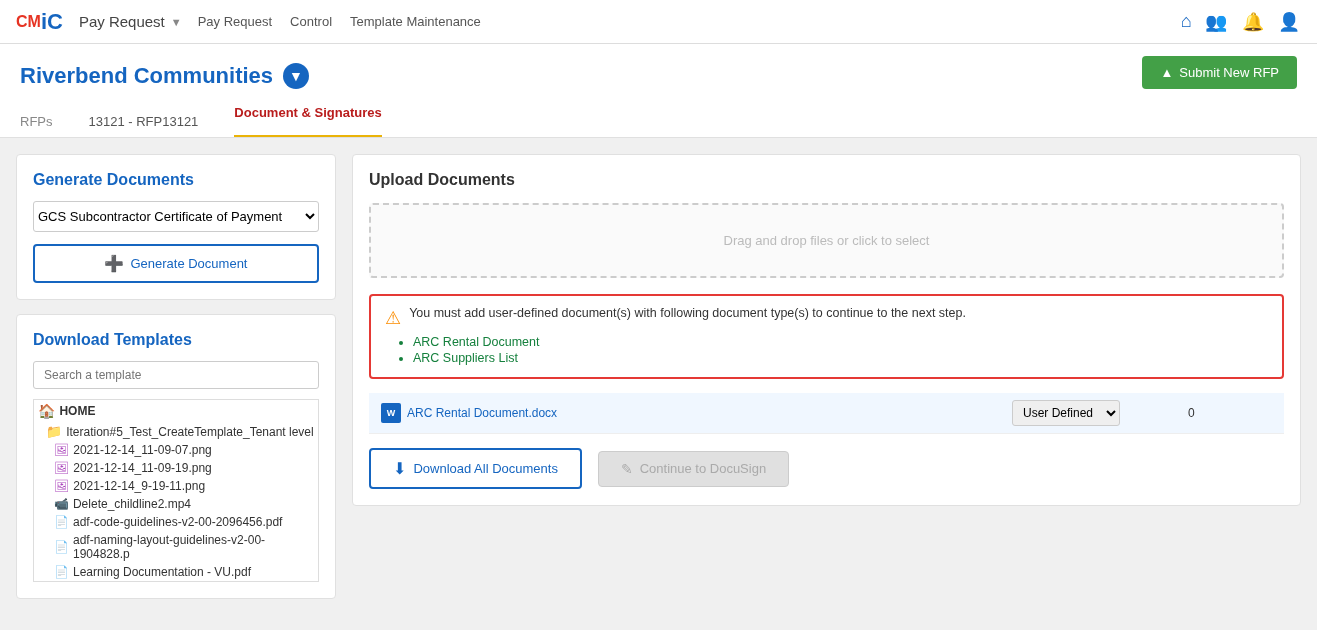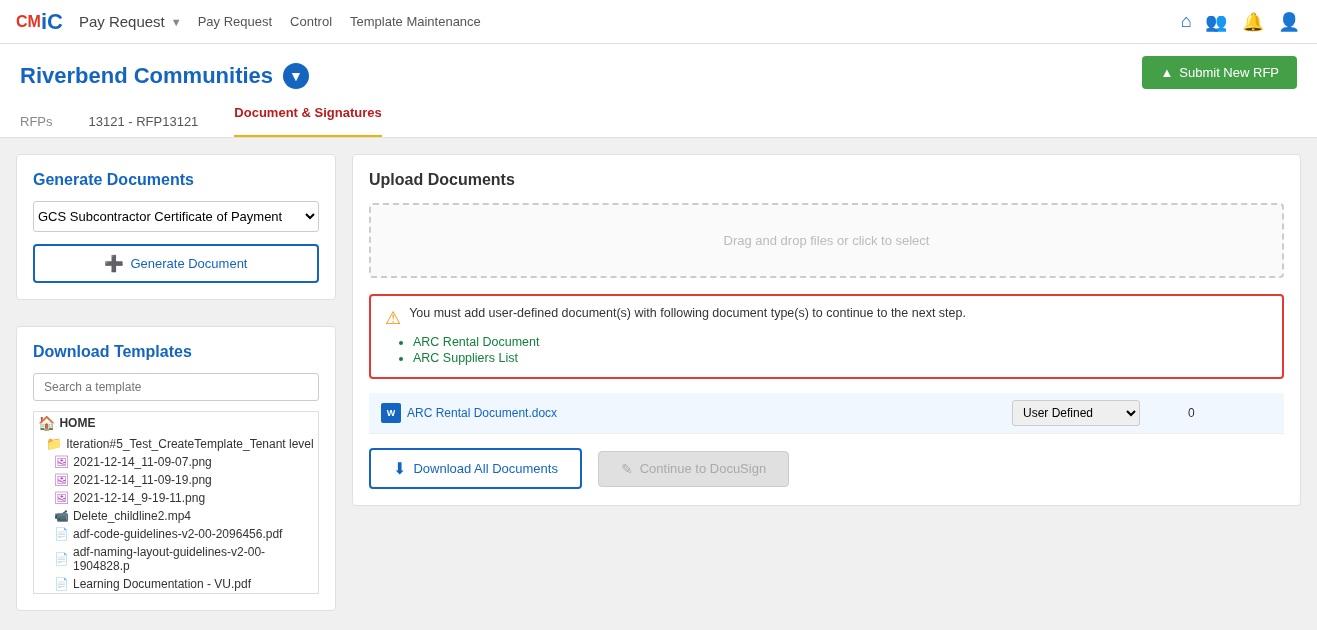--- a/index.html
+++ b/index.html
@@ -42,21 +42,21 @@
       display: flex; align-items: center; gap: 6px; margin-bottom: 6px;
     }
 
     
     .main-content {
       display: flex; gap: 0; padding: 16px; background: #f0f0f0; min-height: calc(630px - 130px);
     }
 
     
     .left-panel {
-      width: 320px; min-width: 280px; display: flex; flex-direction: column; gap: 26px; margin-right: 16px;
+      width: 320px; min-width: 280px; display: flex; flex-direction: column; gap: 14px; margin-right: 16px;
     }
 
     .panel-card {
       background: #fff; border: 1px solid #e0e0e0; border-radius: 4px; padding: 16px;
     }
 
     .panel-title { font-size: 16px; color: #1565c0; font-weight: 600; margin-bottom: 12px; }
 
     .doc-select {
       width: 100%; padding: 6px 0; border: 1px solid #ccc; border-radius: 3px; font-size: 13px;
@@ -115,21 +115,21 @@
     .table-row-data {
       display: grid; grid-template-columns: 1fr 160px 100px;
       padding: 7px 12px; font-size: 12px; align-items: center;
       border-bottom: 1px solid #eee; background: #f0f7ff;
     }
     .table-filename { display: flex; align-items: center; gap: 6px; color: #1565c0; cursor: pointer; }
     .file-icon-word { width: 20px; height: 20px; background: #1565c0; color: #fff; font-size: 9px;
       display: flex; align-items: center; justify-content: center; border-radius: 2px; font-weight: bold; flex-shrink: 0; }
 
     .doc-type-select {
-      padding: 4px 6px; border: 1px solid #ccc; border-radius: 3px; font-size: 12px; width: 128px;
+      padding: 4px 6px; border: 1px solid #ccc; border-radius: 3px; font-size: 12px; width: 108px;
     }
 
     .bottom-actions {
       display: flex; align-items: center; margin-top: 14px; gap: 16px;
     }
 
     .download-all-btn {
       background: #fff; border: 2px solid #1565c0; color: #1565c0;
       border-radius: 4px; padding: 9px 22px; font-size: 13px; cursor: pointer;
       display: flex; align-items: center; gap: 7px;

